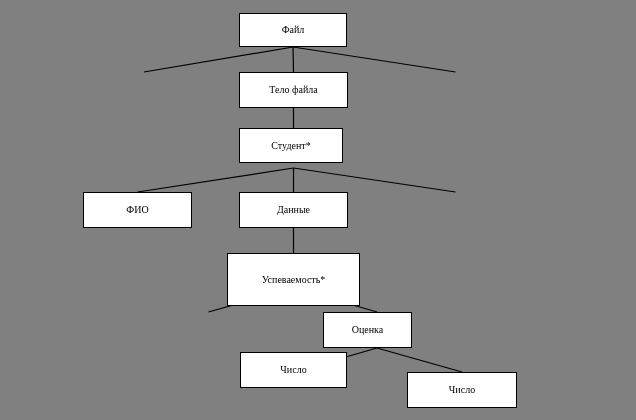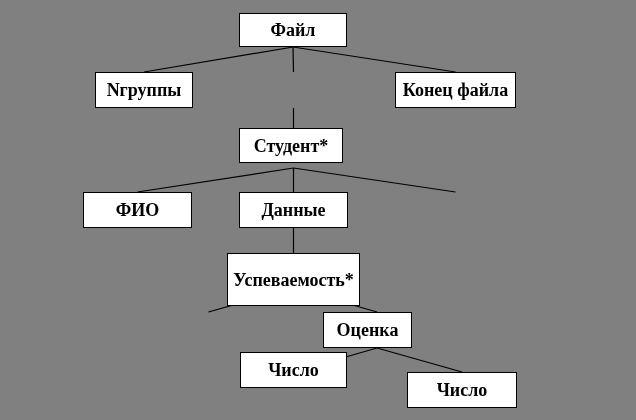--- a/index.html
+++ b/index.html
@@ -20,22 +20,22 @@
   .node {
     position: absolute;
     box-sizing: border-box;
     background: #ffffff;
     border: 1.5px solid #000000;
     display: flex;
     align-items: center;
     justify-content: center;
   }
   .node-label {
-    font-weight: bold;
-    font-size: 18px;
+    font-weight: normal;
+    font-size: 10px;
     color: #000000;
     white-space: nowrap;
     line-height: 1;
   }
 </style>
 </head>
 <body>
 
 <div id="canvas">
 
@@ -51,28 +51,25 @@
       <line x1="293.5" y1="288" x2="208.5" y2="312" stroke="#000000" stroke-width="1.2"></line>
       <line x1="293.5" y1="288" x2="377" y2="312" stroke="#000000" stroke-width="1.2"></line>
       <line x1="377" y1="348" x2="293.5" y2="372" stroke="#000000" stroke-width="1.2"></line>
       <line x1="377" y1="348" x2="462" y2="372" stroke="#000000" stroke-width="1.2"></line>
     </svg>
 
   <div class="node" style="left:239px;top:13px;width:108px;height:34px">
     <span class="node-label">Файл</span>
   </div>
 
-  <div class="node" style="left:95px;top:72px;width:98px;height:36px">
-    <span class="node-label">Nгруппы</span>
+
+  <div class="node" style="left:239px;top:72px;width:109px;height:36px">
+    <span class="node-label">Тело файла</span>
   </div>
 
-
-  <div class="node" style="left:395px;top:72px;width:121px;height:36px">
-    <span class="node-label">Конец файла</span>
-  </div>
 
   <div class="node" style="left:239px;top:128px;width:104px;height:35px">
     <span class="node-label">Студент*</span>
   </div>
 
   <div class="node" style="left:83px;top:192px;width:109px;height:36px">
     <span class="node-label">ФИО</span>
   </div>
 
   <div class="node" style="left:239px;top:192px;width:109px;height:36px">

